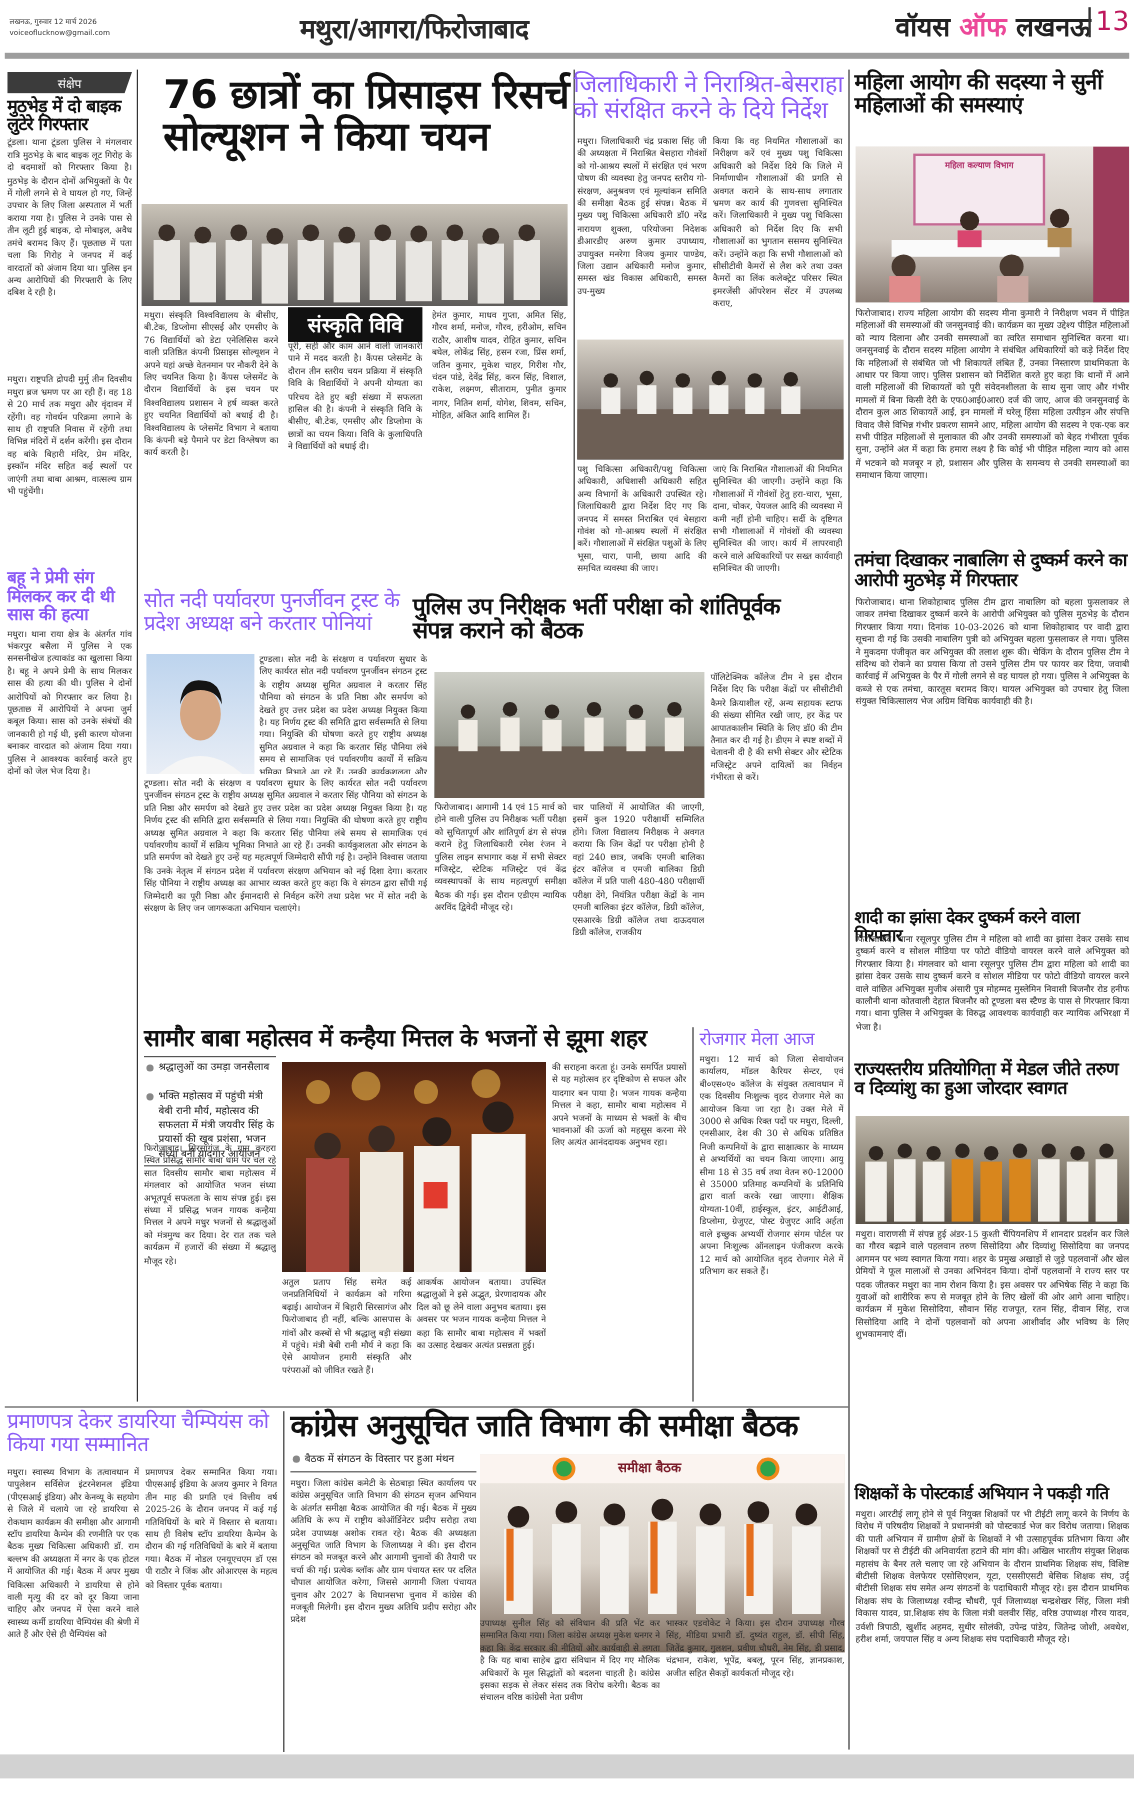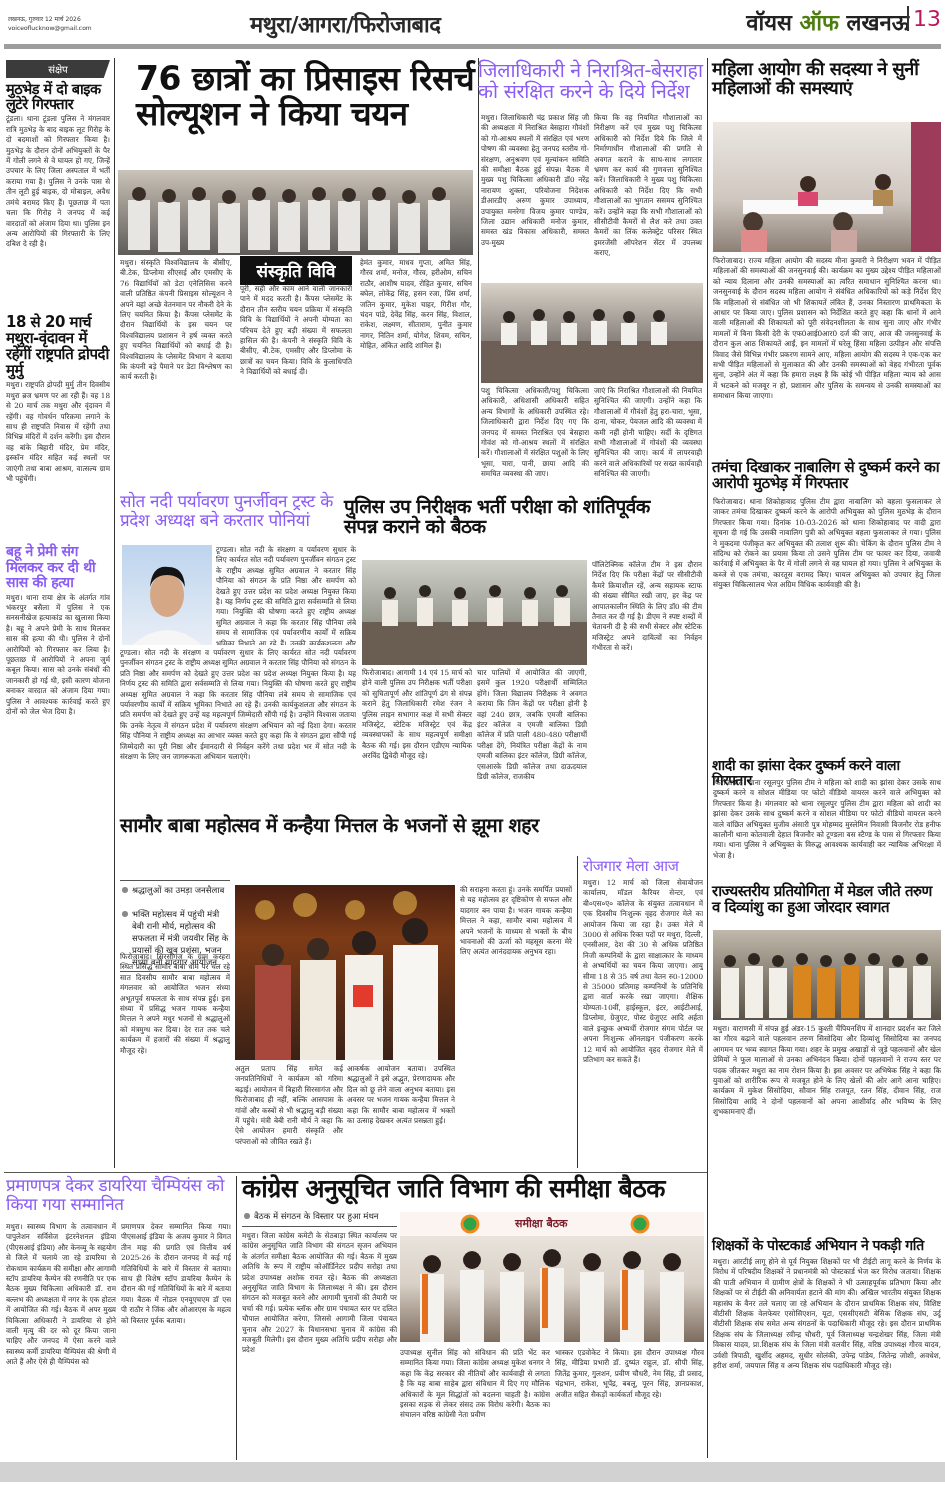--- a/index.html
+++ b/index.html
@@ -1,21 +1,21 @@
 <!DOCTYPE html>
 <html><head>
 <meta charset="utf-8">
 <style>
 *{box-sizing:border-box;margin:0;padding:0}
 body{width:945px;height:1500px;background:#fff;font-family:"DejaVu Sans",sans-serif;color:#1a1a1a;position:relative;overflow:hidden}
 .abs{position:absolute}
 .mast-left{left:8px;top:14px;font-size:6px;line-height:9px;color:#333}
 .mast-center{left:250px;top:8px;font-size:22px;font-weight:bold;color:#2a2a2a;font-family:"DejaVu Sans",sans-serif;letter-spacing:-0.5px}
 .mast-right{right:36px;top:6px;font-size:22px;font-weight:bold;color:#222}
-.mast-right .of{color:#4d7c0f}
+.mast-right .of{color:#ec4899}
 .pageno{right:4px;top:6px;font-size:22px;font-weight:normal;color:#be185d;border-left:2px solid #333;padding-left:4px}
 .rule{left:4px;right:4px;top:44px;height:5px;background:#9d9d9d}
 .vline{width:1px;background:#333}
 .hd{font-weight:bold;color:#111;line-height:1.05;letter-spacing:-0.5px}
 .hd-light{font-weight:normal;color:#8b5cf6;line-height:1.1;letter-spacing:-0.3px}
 .txt{font-size:7.2px;line-height:10.4px;color:#2a2a2a;text-align:justify;overflow:hidden;font-family:"DejaVu Serif",serif}
 .photo{background:#7a7a7a;overflow:hidden}
 .tag{background:#3b3b3b;color:#fff;font-size:10px;text-align:center;padding:2px 0;clip-path:polygon(0 0,100% 0,94% 100%,0 100%)}
 .badge{background:#111;color:#fff;font-size:17px;font-weight:bold;text-align:center;padding:3px 6px}
 .bullet{font-size:8.5px;line-height:12px;color:#222;padding-left:12px;position:relative}
@@ -40,21 +40,20 @@
 <div class="abs rule"></div>
 
 <div class="abs vline" style="left:114px;top:58px;height:1110px"></div>
 <div class="abs vline" style="left:707px;top:58px;height:1400px"></div>
 <div class="abs vline" style="left:478px;top:58px;height:400px"></div>
 
 <div class="abs" style="left:6px;top:60px;width:104px">
   <div class="tag">संक्षेप</div>
   <div class="hd" style="font-size:14.5px;margin-top:4px">मुठभेड़ में दो बाइक लुटेरे गिरफ्तार</div>
   <div class="txt" style="height:195px;margin-top:2px">टूंडला। थाना टूंडला पुलिस ने मंगलवार रात्रि मुठभेड़ के बाद बाइक लूट गिरोह के दो बदमाशों को गिरफ्तार किया है। मुठभेड़ के दौरान दोनों अभियुक्तों के पैर में गोली लगने से वे घायल हो गए, जिन्हें उपचार के लिए जिला अस्पताल में भर्ती कराया गया है। पुलिस ने उनके पास से तीन लूटी हुई बाइक, दो मोबाइल, अवैध तमंचे बरामद किए हैं। पूछताछ में पता चला कि गिरोह ने जनपद में कई वारदातों को अंजाम दिया था। पुलिस इन अन्य आरोपियों की गिरफ्तारी के लिए दबिश दे रही है।</div>
-  <div class="hd" style="font-size:15px;margin-top:6px">18 से 20 मार्च मथुरा-वृंदावन में रहेंगीं राष्ट्रपति द्रोपदी मुर्मु</div>
   <div class="txt" style="height:160px;margin-top:2px">मथुरा। राष्ट्रपति द्रोपदी मुर्मु तीन दिवसीय मथुरा ब्रज भ्रमण पर आ रही हैं। वह 18 से 20 मार्च तक मथुरा और वृंदावन में रहेंगी। वह गोवर्धन परिक्रमा लगाने के साथ ही राष्ट्रपति निवास में रहेंगी तथा विभिन्न मंदिरों में दर्शन करेंगी। इस दौरान वह बांके बिहारी मंदिर, प्रेम मंदिर, इस्कॉन मंदिर सहित कई स्थलों पर जाएंगी तथा बाबा आश्रम, वात्सल्य ग्राम भी पहुंचेंगी।</div>
   <div class="hd-light" style="font-size:14px;margin-top:4px;font-weight:bold">बहू ने प्रेमी संग मिलकर कर दी थी सास की हत्या</div>
   <div class="txt" style="height:300px;margin-top:2px">मथुरा। थाना राया क्षेत्र के अंतर्गत गांव भंकरपुर बसैला में पुलिस ने एक सनसनीखेज हत्याकांड का खुलासा किया है। बहू ने अपने प्रेमी के साथ मिलकर सास की हत्या की थी। पुलिस ने दोनों आरोपियों को गिरफ्तार कर लिया है। पूछताछ में आरोपियों ने अपना जुर्म कबूल किया। सास को उनके संबंधों की जानकारी हो गई थी, इसी कारण योजना बनाकर वारदात को अंजाम दिया गया। पुलिस ने आवश्यक कार्रवाई करते हुए दोनों को जेल भेज दिया है।</div>
 </div>
 
 <div class="abs hd" style="left:136px;top:62px;width:350px;font-size:33px">76 छात्रों का प्रिसाइस रिसर्च सोल्यूशन ने किया चयन</div>
 <div class="abs photo" style="left:118px;top:170px;width:355px;height:85px;background:linear-gradient(180deg,#c9c3b8 0%,#9e9890 40%,#5e5c5a 100%)">
   <svg width="355" height="85">
     <g fill="#e8e6e2">
       <rect x="10" y="30" width="22" height="50"></rect>
@@ -111,20 +110,21 @@
         <circle cx="148" cy="34" r="6"></circle>
         <circle cx="178" cy="33" r="6"></circle>
       </g>
   </svg>
 </div>
 <div class="abs txt" style="left:481px;top:386px;width:108px;height:90px">पशु चिकित्सा अधिकारी/पशु चिकित्सा अधिकारी, अधिशासी अधिकारी सहित अन्य विभागों के अधिकारी उपस्थित रहे। जिलाधिकारी द्वारा निर्देश दिए गए कि जनपद में समस्त निराश्रित एवं बेसहारा गोवंश को गो-आश्रय स्थलों में संरक्षित करें। गौशालाओं में संरक्षित पशुओं के लिए भूसा, चारा, पानी, छाया आदि की समुचित व्यवस्था की जाए।</div>
 <div class="abs txt" style="left:594px;top:386px;width:108px;height:90px">जाएं कि निराश्रित गौशालाओं की नियमित सुनिश्चित की जाएगी। उन्होंने कहा कि गौशालाओं में गौवंशों हेतु हरा-चारा, भूसा, दाना, चोकर, पेयजल आदि की व्यवस्था में कमी नहीं होनी चाहिए। सर्दी के दृष्टिगत सभी गौशालाओं में गोवंशों की व्यवस्था सुनिश्चित की जाए। कार्य में लापरवाही करने वाले अधिकारियों पर सख्त कार्यवाही सुनिश्चित की जाएगी।</div>
 
 <div class="abs hd" style="left:712px;top:60px;width:230px;font-size:18px">महिला आयोग की सदस्या ने सुनीं महिलाओं की समस्याएं</div>
 <div class="abs photo" style="left:713px;top:122px;width:228px;height:130px;background:linear-gradient(180deg,#ece7e2 0%,#cfc7bf 60%,#8c7f76 100%)">
+  <div style="position:absolute;left:48px;top:6px;width:110px;height:60px;background:#f5e9ef;border:2px solid #c46a93;font-size:7px;color:#b0306a;text-align:center;padding-top:3px;font-weight:bold">महिला कल्याण विभाग</div>
   <div style="position:absolute;right:0;top:0;width:30px;height:130px;background:#9c3b5a"></div>
   <div style="position:absolute;left:30px;top:78px;width:140px;height:14px;background:#fafafa"></div>
   <svg width="228" height="130" style="position:absolute;left:0;top:0">
     <circle cx="95" cy="62" r="8" fill="#3a2a22"></circle>
       <rect x="85" y="70" width="20" height="14" fill="#d9466f"></rect>
     <circle cx="170" cy="60" r="8" fill="#3a2a22"></circle>
       <rect x="160" y="68" width="20" height="16" fill="#b08a52"></rect>
     <circle cx="40" cy="100" r="10" fill="#4a3a30"></circle>
       <rect x="28" y="108" width="26" height="22" fill="#e08b8b"></rect>
     <circle cx="130" cy="100" r="10" fill="#4a3a30"></circle>
@@ -203,21 +203,21 @@
         <circle cx="133" cy="31" r="6"></circle>
         <circle cx="168" cy="33" r="6"></circle>
         <circle cx="200" cy="31" r="6"></circle>
       </g>
   </svg>
 </div>
 <div class="abs txt" style="left:362px;top:668px;width:110px;height:180px">फिरोजाबाद। आगामी 14 एवं 15 मार्च को होने वाली पुलिस उप निरीक्षक भर्ती परीक्षा को सुचितापूर्ण और शांतिपूर्ण ढंग से संपन्न कराने हेतु जिलाधिकारी रमेश रंजन ने पुलिस लाइन सभागार कक्ष में सभी सेक्टर मजिस्ट्रेट, स्टेटिक मजिस्ट्रेट एवं केंद्र व्यवस्थापकों के साथ महत्वपूर्ण समीक्षा बैठक की गई। इस दौरान एडीएम न्यायिक अरविंद द्विवेदी मौजूद रहे।</div>
 <div class="abs txt" style="left:477px;top:668px;width:110px;height:180px">चार पालियों में आयोजित की जाएगी, इसमें कुल 1920 परीक्षार्थी सम्मिलित होंगे। जिला विद्यालय निरीक्षक ने अवगत कराया कि जिन केंद्रों पर परीक्षा होनी है वहां 240 छात्र, जबकि एमजी बालिका इंटर कॉलेज व एमजी बालिका डिग्री कॉलेज में प्रति पाली 480-480 परीक्षार्थी परीक्षा देंगे, नियंत्रित परीक्षा केंद्रों के नाम एमजी बालिका इंटर कॉलेज, डिग्री कॉलेज, एसआरके डिग्री कॉलेज तथा दाऊदयाल डिग्री कॉलेज, राजकीय</div>
 <div class="abs txt" style="left:592px;top:560px;width:110px;height:278px">पॉलिटेक्निक कॉलेज टीम ने इस दौरान निर्देश दिए कि परीक्षा केंद्रों पर सीसीटीवी कैमरे क्रियाशील रहें, अन्य सहायक स्टाफ की संख्या सीमित रखी जाए, हर केंद्र पर आपातकालीन स्थिति के लिए डॉ0 की टीम तैनात कर दी गई है। डीएम ने स्पष्ट शब्दों में चेतावनी दी है की सभी सेक्टर और स्टेटिक मजिस्ट्रेट अपने दायित्वों का निर्वहन गंभीरता से करें।</div>
 
-<div class="abs hd" style="left:120px;top:816px;width:470px;font-size:19.5px">सामौर बाबा महोत्सव में कन्हैया मित्तल के भजनों से झूमा शहर</div>
+<div class="abs hd" style="left:120px;top:856px;width:470px;font-size:19.5px">सामौर बाबा महोत्सव में कन्हैया मित्तल के भजनों से झूमा शहर</div>
 <div class="abs" style="left:120px;top:880px;width:110px">
   <div class="hr" style="margin-bottom:3px"></div>
   <div class="bullet">श्रद्धालुओं का उमड़ा जनसैलाब</div>
   <div class="bullet" style="margin-top:12px">भक्ति महोत्सव में पहुंची मंत्री बेबी रानी मौर्य, महोत्सव की सफलता में मंत्री जयवीर सिंह के प्रयासों की खूब प्रशंसा, भजन संध्या बनी यादगार आयोजन</div>
   <div class="hr" style="margin-top:3px"></div>
 </div>
 <div class="abs txt" style="left:120px;top:952px;width:110px;height:216px">फिरोजाबाद। सिरसागंज के ग्राम करहरा स्थित प्रसिद्ध सामौर बाबा धाम पर चल रहे सात दिवसीय सामौर बाबा महोत्सव में मंगलवार को आयोजित भजन संध्या अभूतपूर्व सफलता के साथ संपन्न हुई। इस संध्या में प्रसिद्ध भजन गायक कन्हैया मित्तल ने अपने मधुर भजनों से श्रद्धालुओं को मंत्रमुग्ध कर दिया। देर रात तक चले कार्यक्रम में हजारों की संख्या में श्रद्धालु मौजूद रहे।</div>
 <div class="abs photo" style="left:235px;top:885px;width:220px;height:175px;background:linear-gradient(180deg,#4a1f12 0%,#7d3b16 30%,#3b2116 100%)">
   <svg width="220" height="175">
     <g fill="#e8b54a" opacity="0.6">
@@ -249,21 +249,21 @@
 
 <div class="abs hd-light" style="left:6px;top:1176px;width:228px;font-size:17px">प्रमाणपत्र देकर डायरिया चैम्पियंस को किया गया सम्मानित</div>
 <div class="abs txt" style="left:6px;top:1222px;width:110px;height:240px">मथुरा। स्वास्थ्य विभाग के तत्वावधान में पापुलेशन सर्विसेज इंटरनेशनल इंडिया (पीएसआई इंडिया) और केनव्यू के सहयोग से जिले में चलाये जा रहे डायरिया से रोकथाम कार्यक्रम की समीक्षा और आगामी स्टॉप डायरिया कैम्पेन की रणनीति पर एक बैठक मुख्य चिकित्सा अधिकारी डॉ. राम बल्लभ की अध्यक्षता में नगर के एक होटल में आयोजित की गई। बैठक में अपर मुख्य चिकित्सा अधिकारी ने डायरिया से होने वाली मृत्यु की दर को दूर किया जाना चाहिए और जनपद में ऐसा करने वाले स्वास्थ्य कर्मी डायरिया चैम्पियंस की श्रेणी में आते हैं और ऐसे ही चैम्पियंस को</div>
 <div class="abs txt" style="left:121px;top:1222px;width:110px;height:240px">प्रमाणपत्र देकर सम्मानित किया गया। पीएसआई इंडिया के अजय कुमार ने विगत तीन माह की प्रगति एवं वित्तीय वर्ष 2025-26 के दौरान जनपद में कई गई गतिविधियों के बारे में विस्तार से बताया। साथ ही विशेष स्टॉप डायरिया कैम्पेन के दौरान की गई गतिविधियों के बारे में बताया गया। बैठक में नोडल एनयूएचएम डॉ एस पी राठौर ने जिंक और ओआरएस के महत्व को विस्तार पूर्वक बताया।</div>
 <div class="abs vline" style="left:236px;top:1176px;height:284px"></div>
 
 <div class="abs hd" style="left:242px;top:1176px;width:462px;font-size:25px">कांग्रेस अनुसूचित जाति विभाग की समीक्षा बैठक</div>
 <div class="abs bullet" style="left:242px;top:1210px;width:155px">बैठक में संगठन के विस्तार पर हुआ मंथन</div>
 <div class="abs" style="left:242px;top:1226px;width:155px;height:1px;background:#555"></div>
 <div class="abs txt" style="left:242px;top:1231px;width:155px;height:230px">मथुरा। जिला कांग्रेस कमेटी के सेठबाड़ा स्थित कार्यालय पर कांग्रेस अनुसूचित जाति विभाग की संगठन सृजन अभियान के अंतर्गत समीक्षा बैठक आयोजित की गई। बैठक में मुख्य अतिथि के रूप में राष्ट्रीय कोऑर्डिनेटर प्रदीप सरोहा तथा प्रदेश उपाध्यक्ष अशोक रावत रहे। बैठक की अध्यक्षता अनुसूचित जाति विभाग के जिलाध्यक्ष ने की। इस दौरान संगठन को मजबूत करने और आगामी चुनावों की तैयारी पर चर्चा की गई। प्रत्येक ब्लॉक और ग्राम पंचायत स्तर पर दलित चौपाल आयोजित करेगा, जिससे आगामी जिला पंचायत चुनाव और 2027 के विधानसभा चुनाव में कांग्रेस की मजबूती मिलेगी। इस दौरान मुख्य अतिथि प्रदीप सरोहा और प्रदेश</div>
-<div class="abs photo" style="left:400px;top:1212px;width:304px;height:130px;background:linear-gradient(180deg,#f1ece6 0%,#d9d1c7 55%,#7d6c5e 100%)">
+<div class="abs photo" style="left:400px;top:1212px;width:304px;height:165px;background:linear-gradient(180deg,#f1ece6 0%,#d9d1c7 55%,#7d6c5e 100%)">
   <div style="position:absolute;left:0;top:0;width:304px;height:24px;background:#fbf4f0"></div>
   <div style="position:absolute;left:115px;top:3px;font-size:11px;font-weight:bold;color:#7a1c2a">समीक्षा बैठक</div>
   <svg width="304" height="133" style="position:absolute;left:0;top:0">
     <circle cx="70" cy="12" r="8" fill="#2ea34a" stroke="#f08a1c" stroke-width="3"></circle>
     <circle cx="240" cy="12" r="8" fill="#2ea34a" stroke="#f08a1c" stroke-width="3"></circle>
     <g fill="#f4f2ee">
         <rect x="20" y="62" width="24" height="71"></rect>
         <rect x="60" y="58" width="24" height="75"></rect>
         <rect x="100" y="60" width="24" height="73"></rect>
         <rect x="140" y="56" width="24" height="77"></rect>

